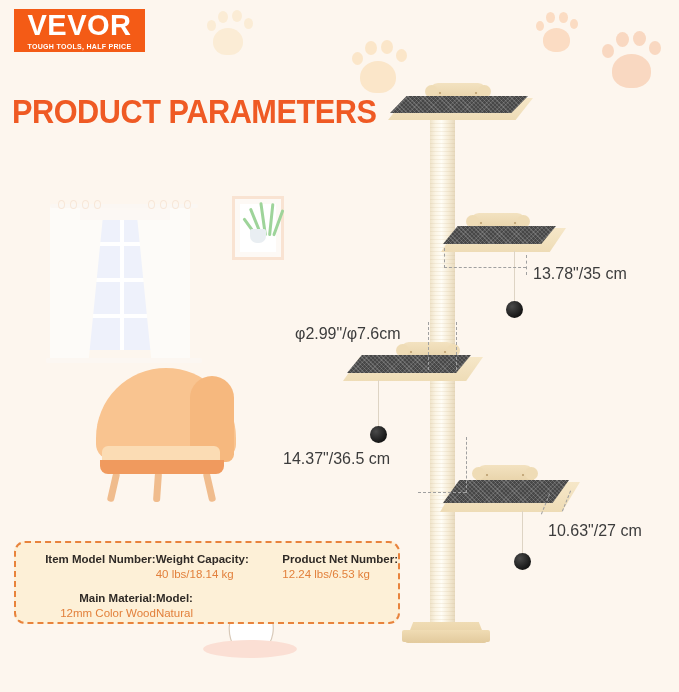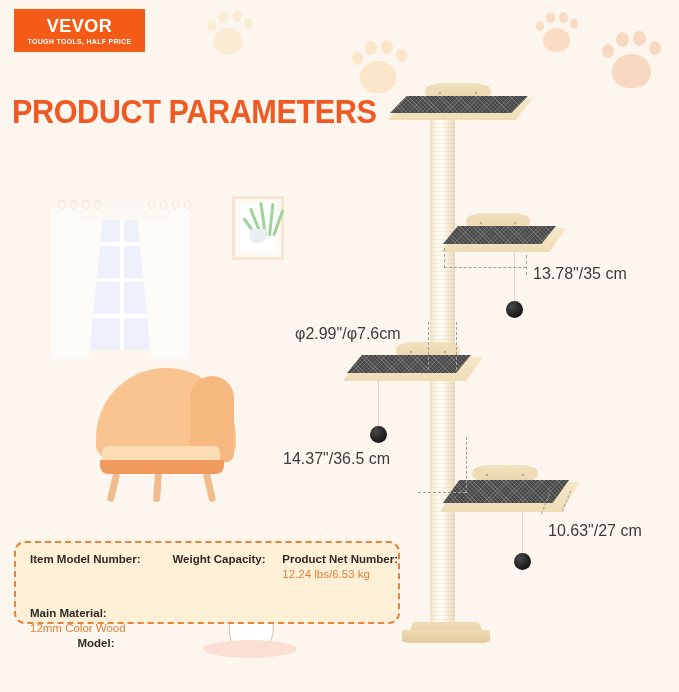--- a/index.html
+++ b/index.html
@@ -30,21 +30,21 @@
   
   #logo {
     position: absolute; left: 14px; top: 9px;
     width: 131px; height: 43px;
     background: #f45b16;
     display: flex; flex-direction: column;
     align-items: center; justify-content: center;
   }
   #logo .brand {
     color: #ffffff;
-    font-size: 18px;
+    font-size: 29px;
     font-weight: bold;
     letter-spacing: 0.5px;
     line-height: 1;
     font-family: "Liberation Sans", sans-serif;
   }
   #logo .tag {
     color: #ffffff;
     font-size: 7px;
     font-weight: bold;
     letter-spacing: 0.3px;
@@ -211,32 +211,32 @@
   
   #specbox {
     position: absolute; left: 14px; top: 541px;
     width: 386px; height: 83px;
     background: #fdf0d7;
     border: 2px dashed #e8833c;
     border-radius: 11px;
     padding: 9px 0 0 14px;
   }
   .specrow { display: flex; }
-  .specrow + .specrow { margin-top: 24px; flex-direction: column; }
+  .specrow + .specrow { margin-top: 9px; }
   .speccell { }
   .speccell .lab {
     color: #2f2a26; font-size: 11.5px; font-weight: bold;
     line-height: 15px; white-space: nowrap;
   }
   .speccell .val {
     color: #e2803c; font-size: 11.5px;
     line-height: 15px; white-space: nowrap;
   }
-  .c1 { width: 131px; }
-  .c2 { width: 132px; text-align: center; }
+  .c1 { width: 131px; text-align: right; }
+  .c2 { width: 132px; }
   .c3 { width: 120px; }
 </style>
 </head>
 <body>
 
 <div id="page">
 
   <div class="paw" style="left:205px; top:8px; width:52px; height:52px; color:#fbecd5;">
     <div class="pad" style="left:8px; top:20px; width:30px; height:27px;"></div>
     <div class="toe" style="left:2px;  top:12px; width:9px;  height:11px;"></div>
@@ -439,31 +439,33 @@
   <div class="dimline dim-v" style="left:566px; top:490px; width:0; height:22px; transform:rotate(22deg);"></div>
   <div class="dimlabel" style="left:548px; top:522px;">10.63"/27 cm</div>
 
   <div id="specbox">
     <div class="specrow">
       <div class="speccell c1">
         <div class="lab">Item Model Number:</div>
       </div>
       <div class="speccell c2">
         <div class="lab">Weight Capacity:</div>
+        <div class="val">40 lbs/18.14 kg</div>
       </div>
       <div class="speccell c3">
         <div class="lab">Product Net Number:</div>
         <div class="val">12.24 lbs/6.53 kg</div>
       </div>
     </div>
     <div class="specrow">
       <div class="speccell c1">
         <div class="lab">Main Material:</div>
         <div class="val">12mm Color Wood</div>
       </div>
       <div class="speccell c2">
         <div class="lab">Model:</div>
+        <div class="val">Natural</div>
       </div>
       <div class="speccell c3"></div>
     </div>
   </div>
 
 </div>
 
 </body></html>

